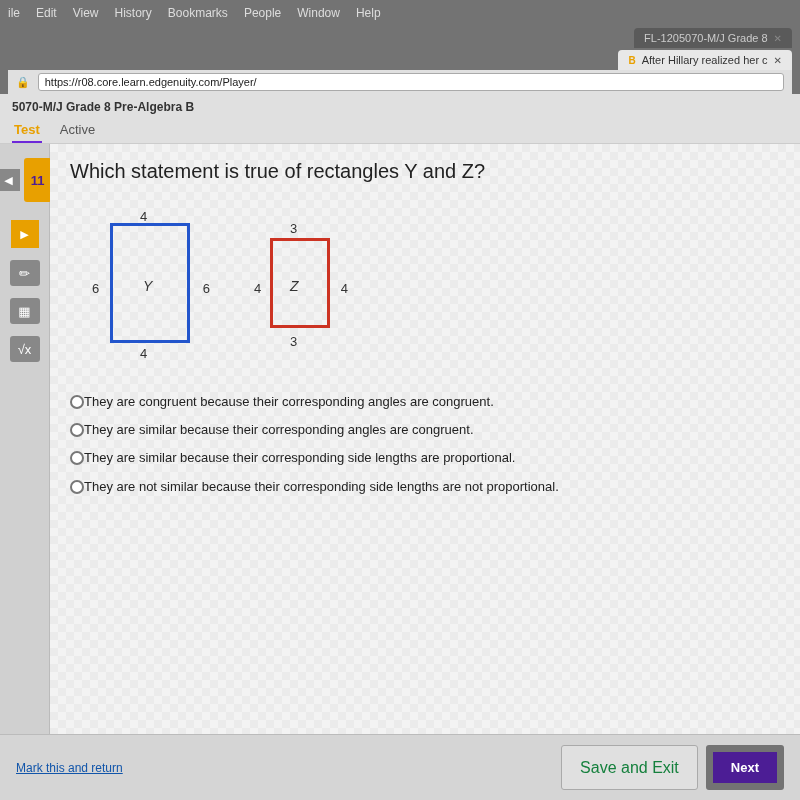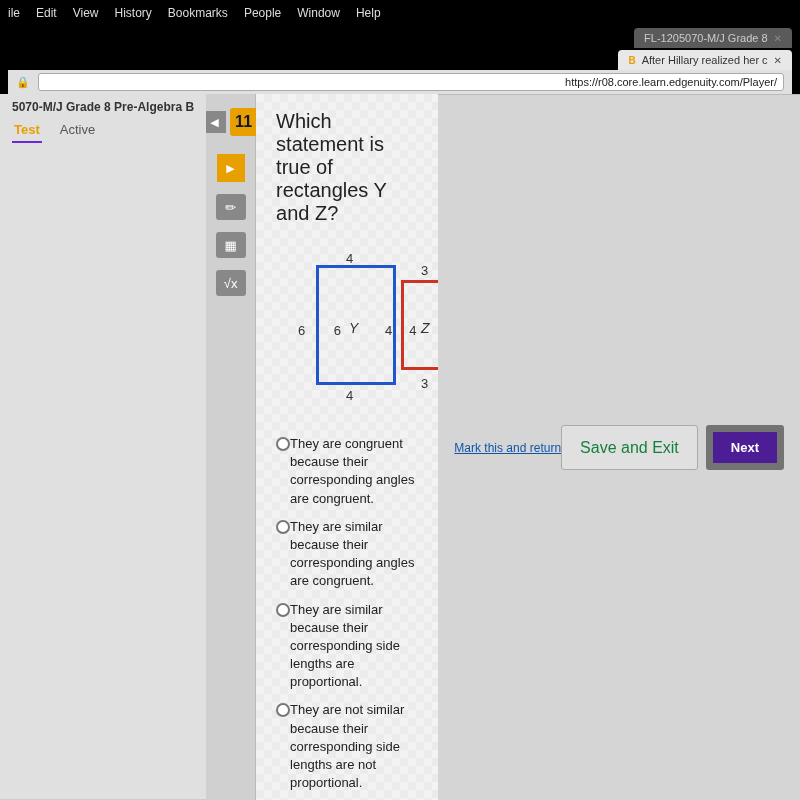--- a/index.html
+++ b/index.html
@@ -15,24 +15,23 @@
     .screen {
       width: 800px;
       height: 800px;
       display: flex;
       flex-direction: column;
       background: #2a2a2a;
     }
 
     
     .browser-top {
-      background: #000000;
+      background: #737373;
       padding: 4px 8px 0 8px;
       flex-shrink: 0;
-      text-align: right;
     }
 
     .menu-bar {
       display: flex;
       gap: 16px;
       padding: 2px 0 4px 0;
       font-size: 12px;
       color: #ddd;
     }
 
@@ -104,21 +103,21 @@
     .lock-icon {
       font-size: 11px;
       color: #555;
     }
 
     
     .browser-content {
       flex: 1;
       background: #e8e8e8;
       display: flex;
-      flex-direction: row;
+      flex-direction: column;
       overflow: hidden;
     }
 
     .app-header {
       background: #e0e0e0;
       padding: 6px 12px 0 12px;
       border-bottom: 1px solid #ccc;
     }
 
     .app-title {
@@ -161,25 +160,25 @@
       flex-direction: column;
       align-items: center;
       padding: 8px 0;
       gap: 12px;
       border-right: 1px solid #bbb;
       flex-shrink: 0;
     }
 
     .question-number {
       background: #e8a000;
-      color: #0f172a;
-      font-size: 16px;
+      color: #4c1d95;
+      font-size: 13px;
       font-weight: bold;
       width: 28px;
-      height: 28px;
+      height: 44px;
       display: flex;
       align-items: center;
       justify-content: center;
       border-radius: 3px;
     }
 
     .toolbar-icon {
       width: 30px;
       height: 26px;
       background: #888;

